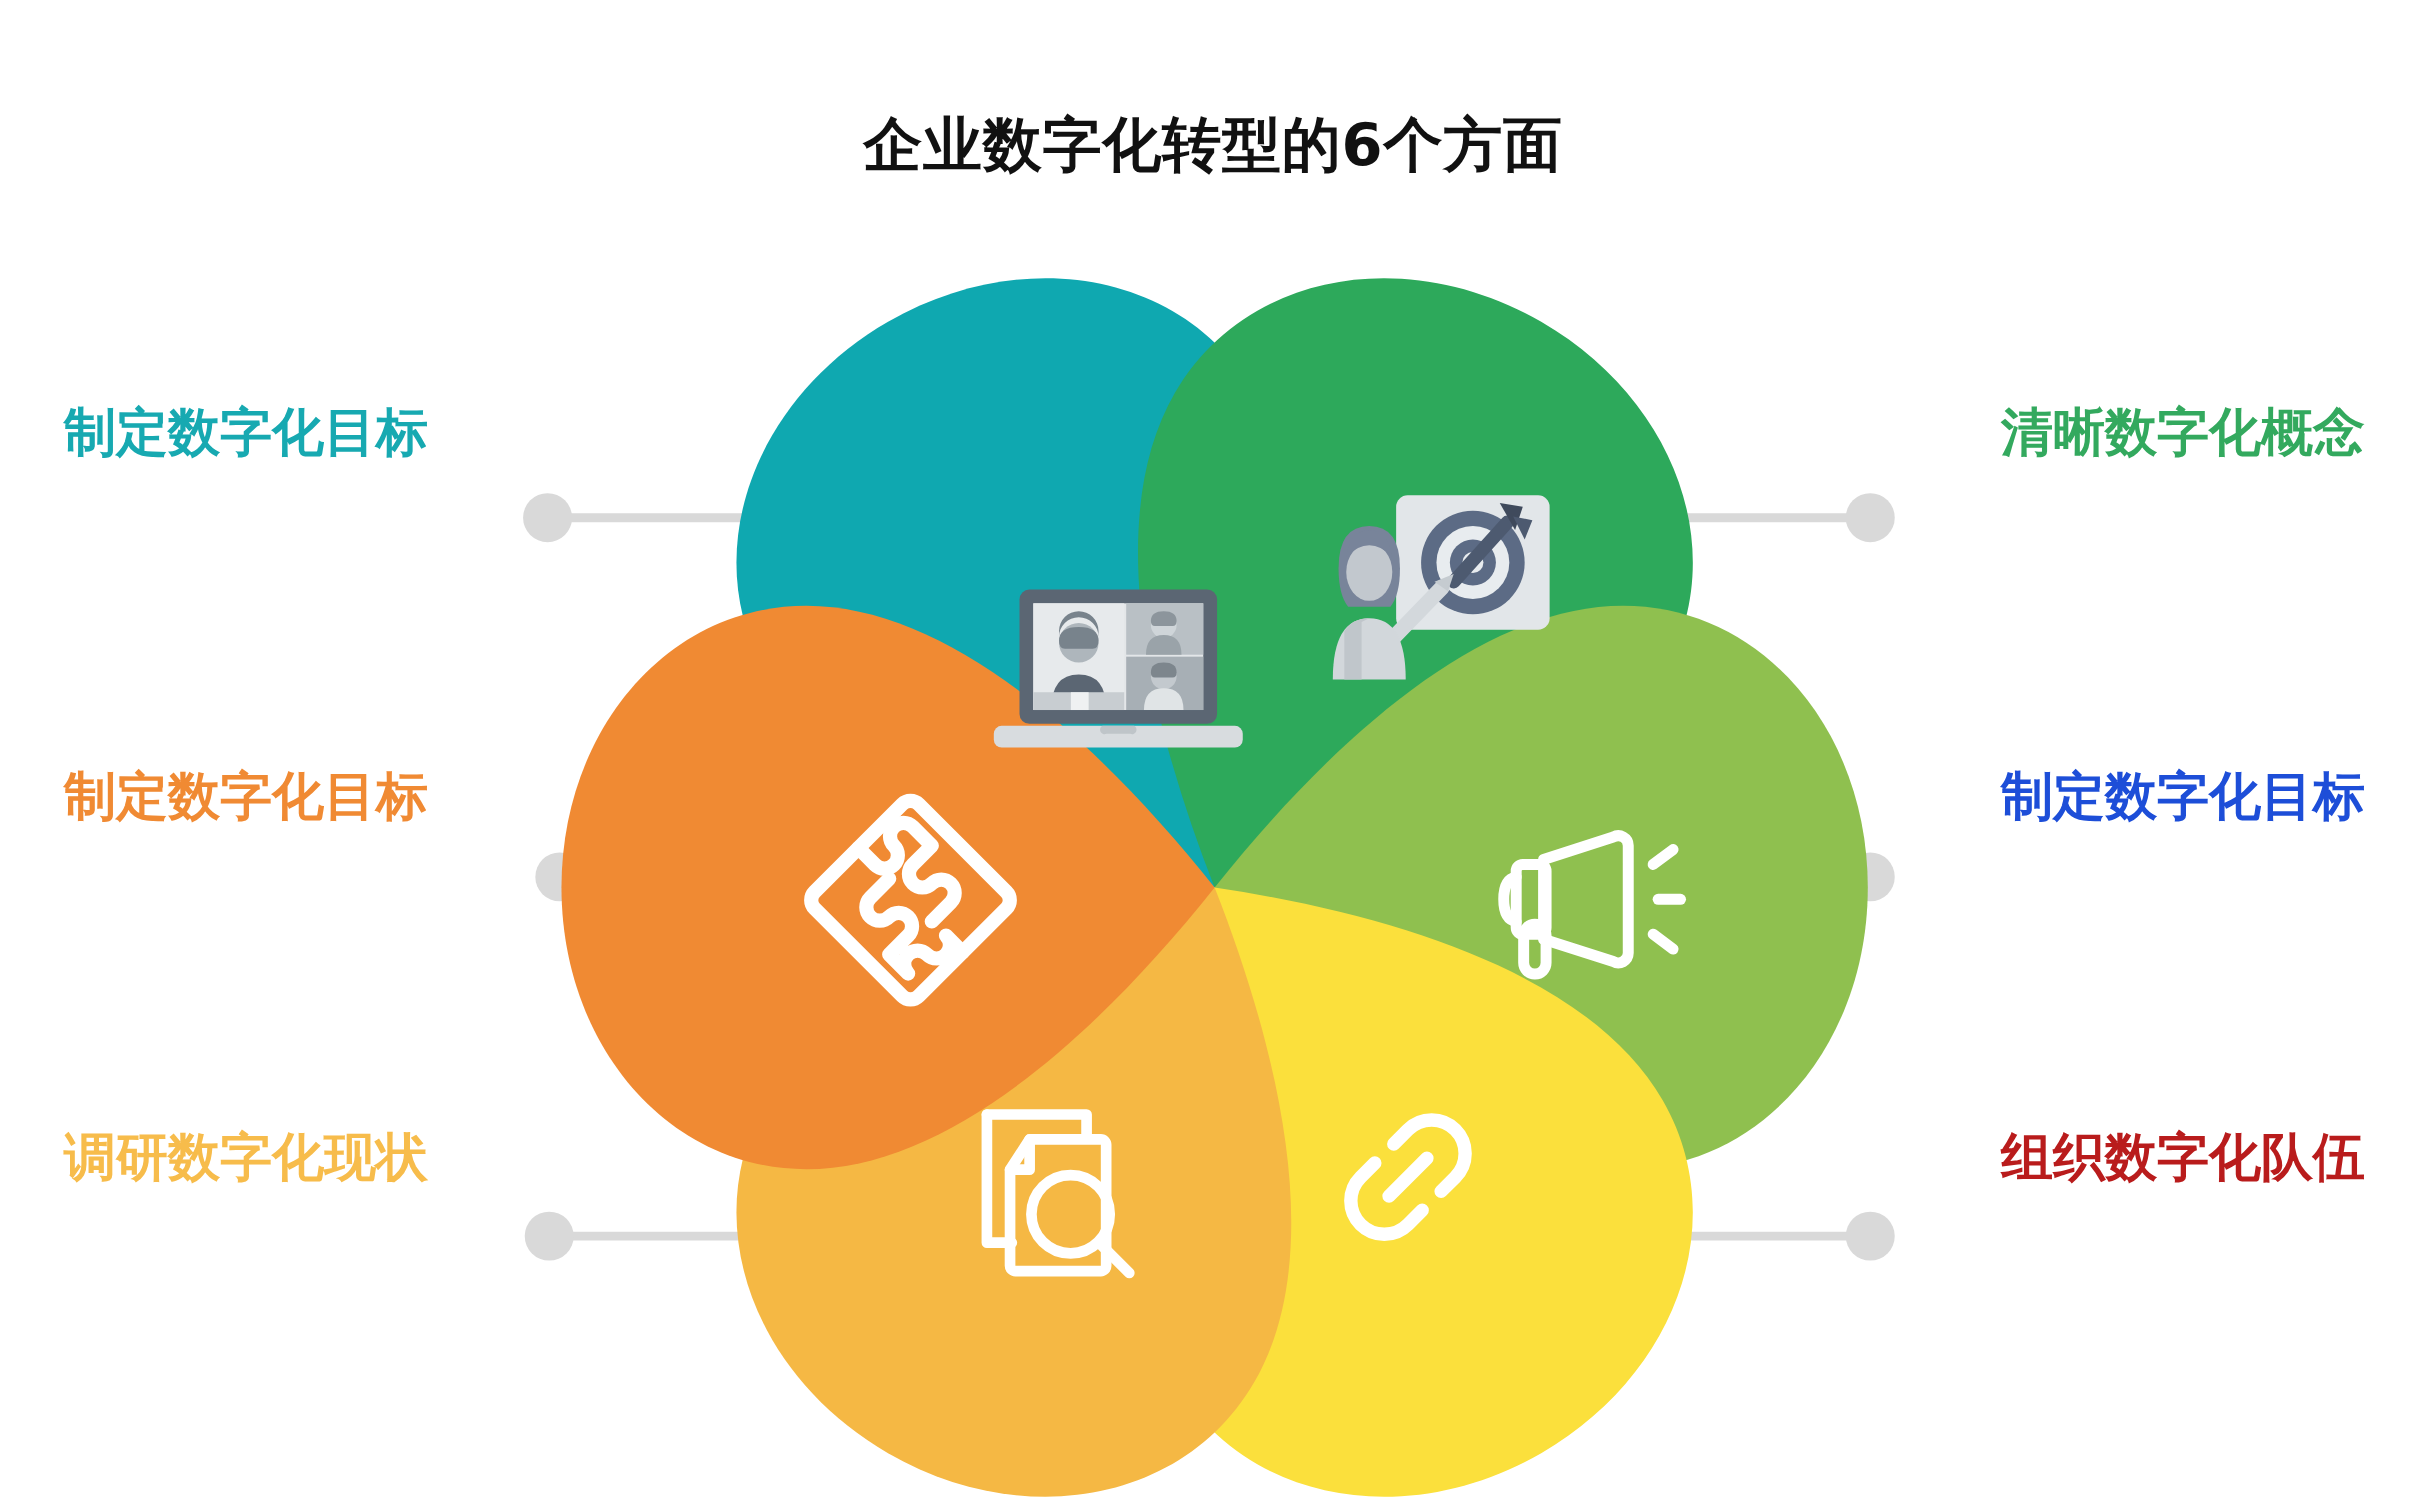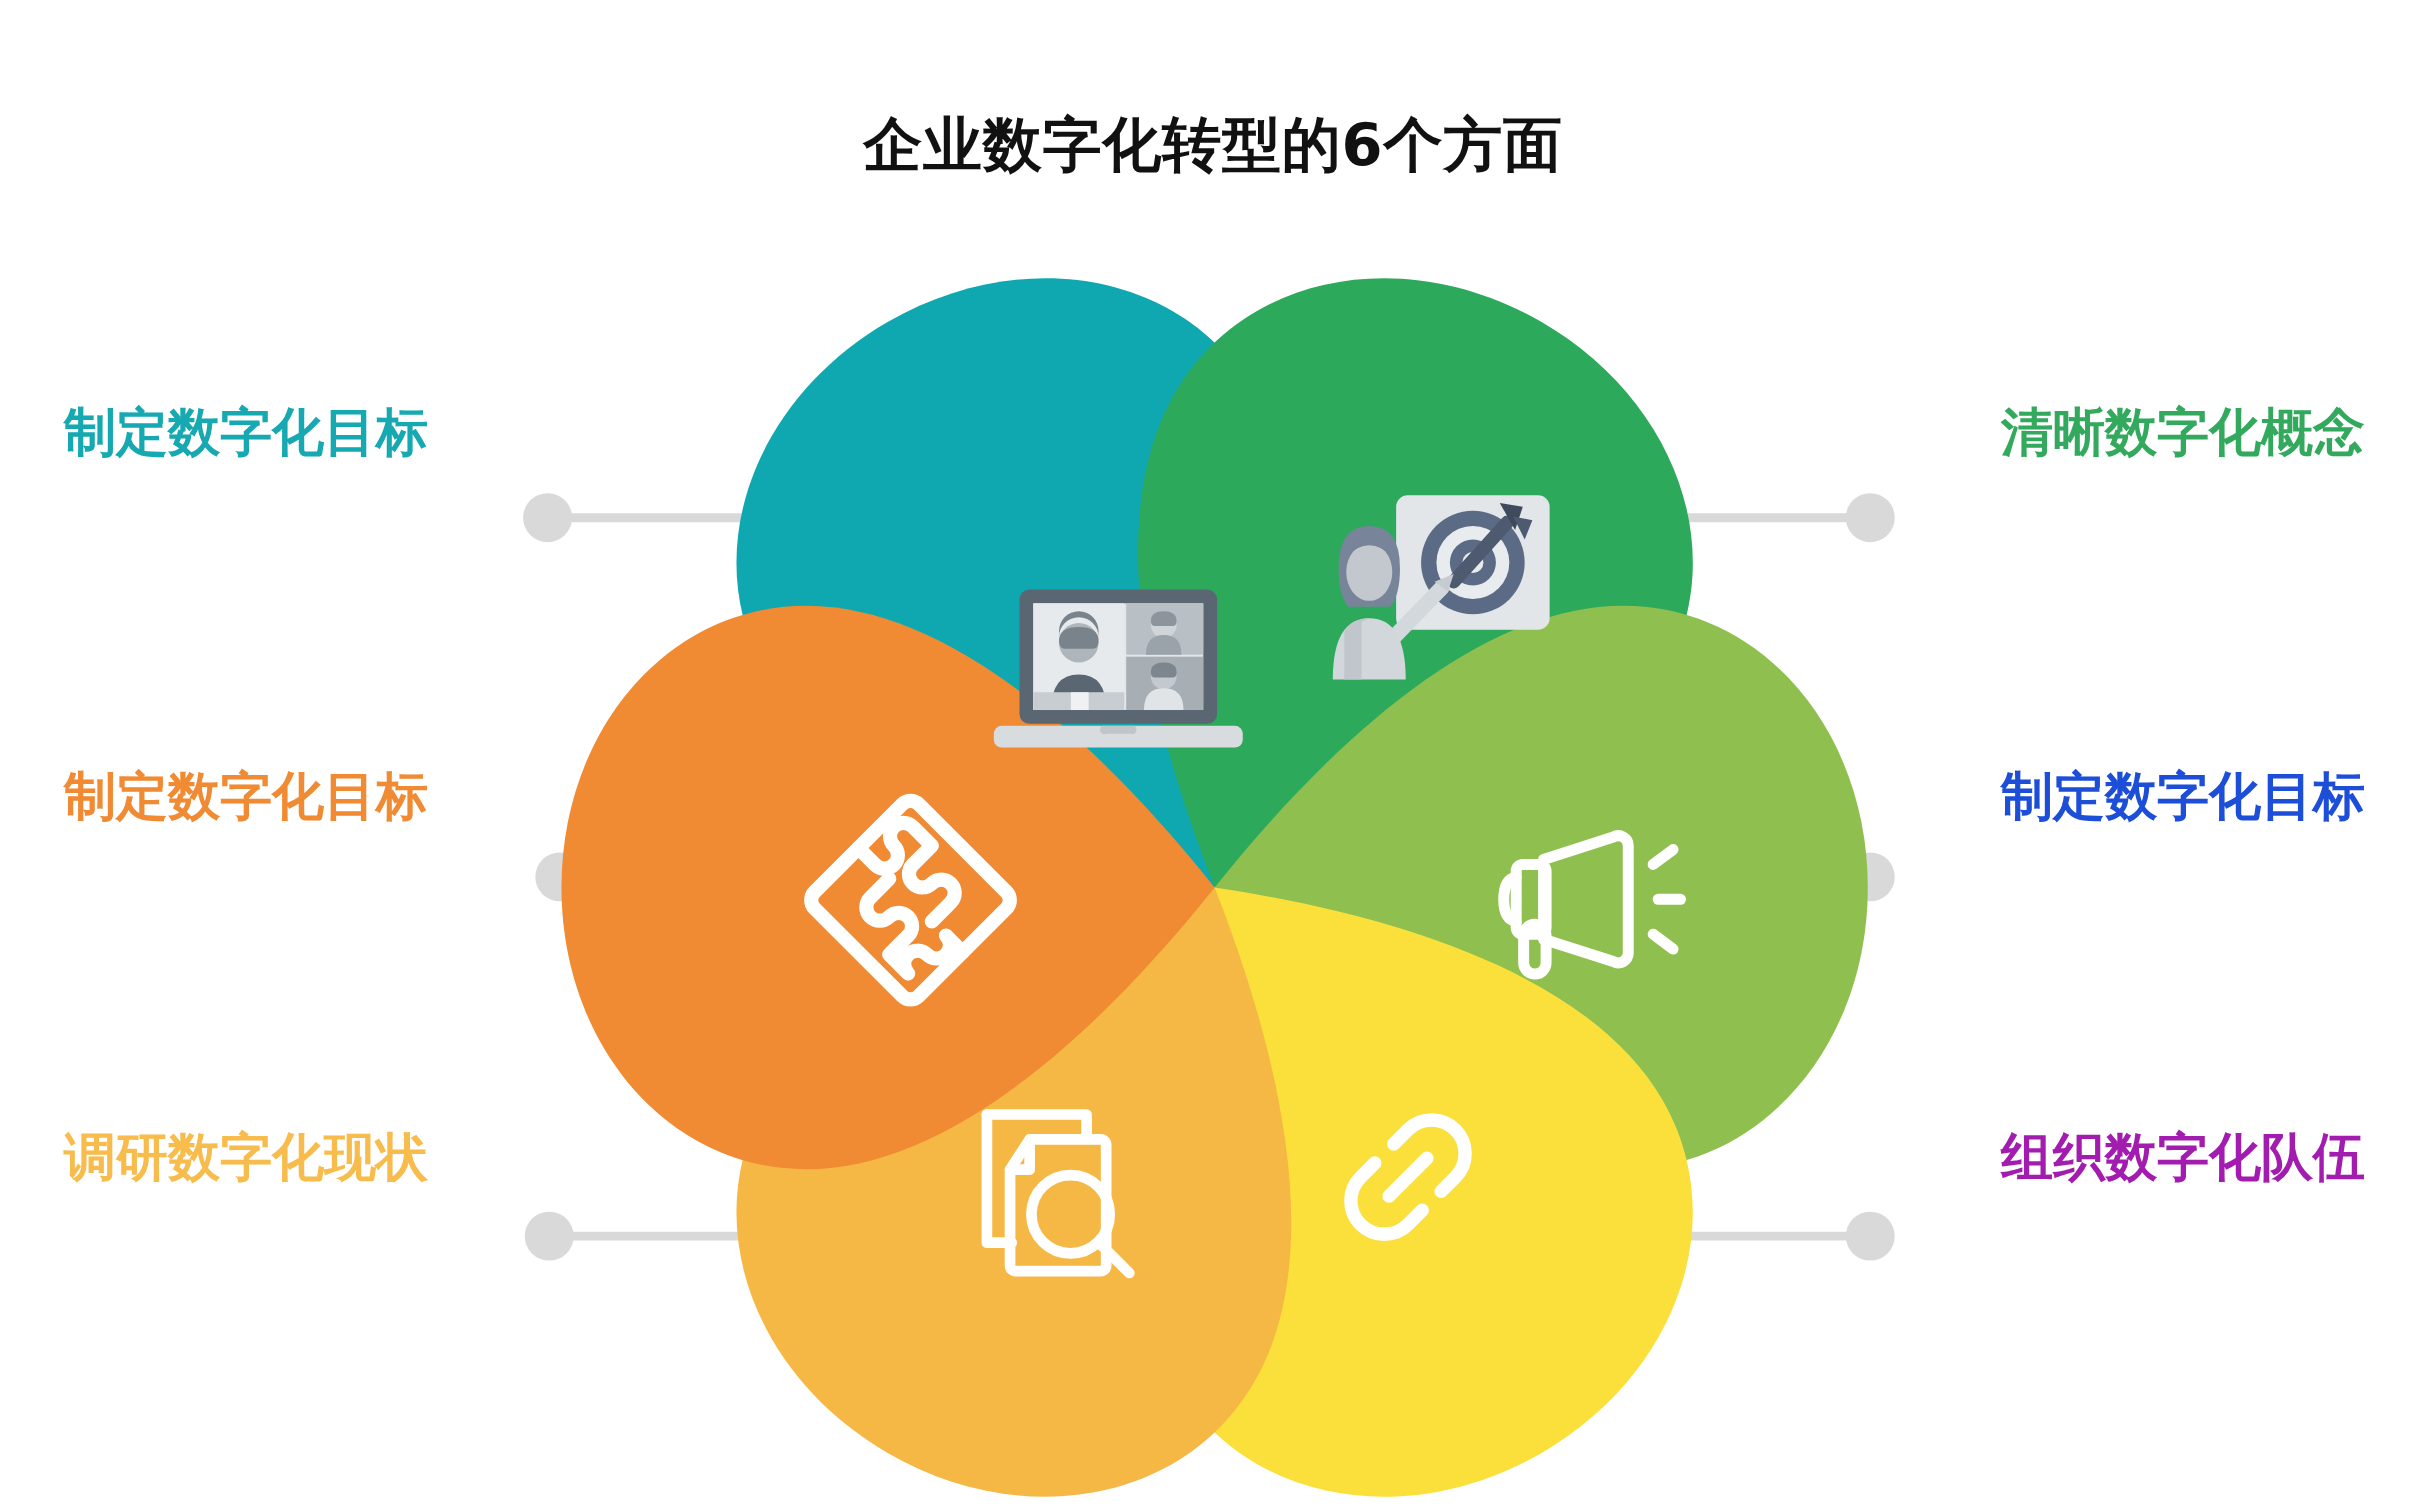--- a/index.html
+++ b/index.html
@@ -212,16 +212,16 @@
   <div class="label left lbl-l1" style="color:#17A9B1">制定数字化目标</div>
 
   <div class="label left lbl-l2" style="color:#F08A33">制定数字化目标</div>
 
   <div class="label left lbl-l3" style="color:#F7BC4B">调研数字化现状</div>
 
   <div class="label right lbl-r1" style="color:#33A95E">清晰数字化概念</div>
 
   <div class="label right lbl-r2" style="color:#1d4ed8">制定数字化目标</div>
 
-  <div class="label right lbl-r3" style="color:#a21caf">组织数字化队伍</div>
+  <div class="label right lbl-r3" style="color:#b91c1c">组织数字化队伍</div>
 
 </div>
 
 
 </body></html>

